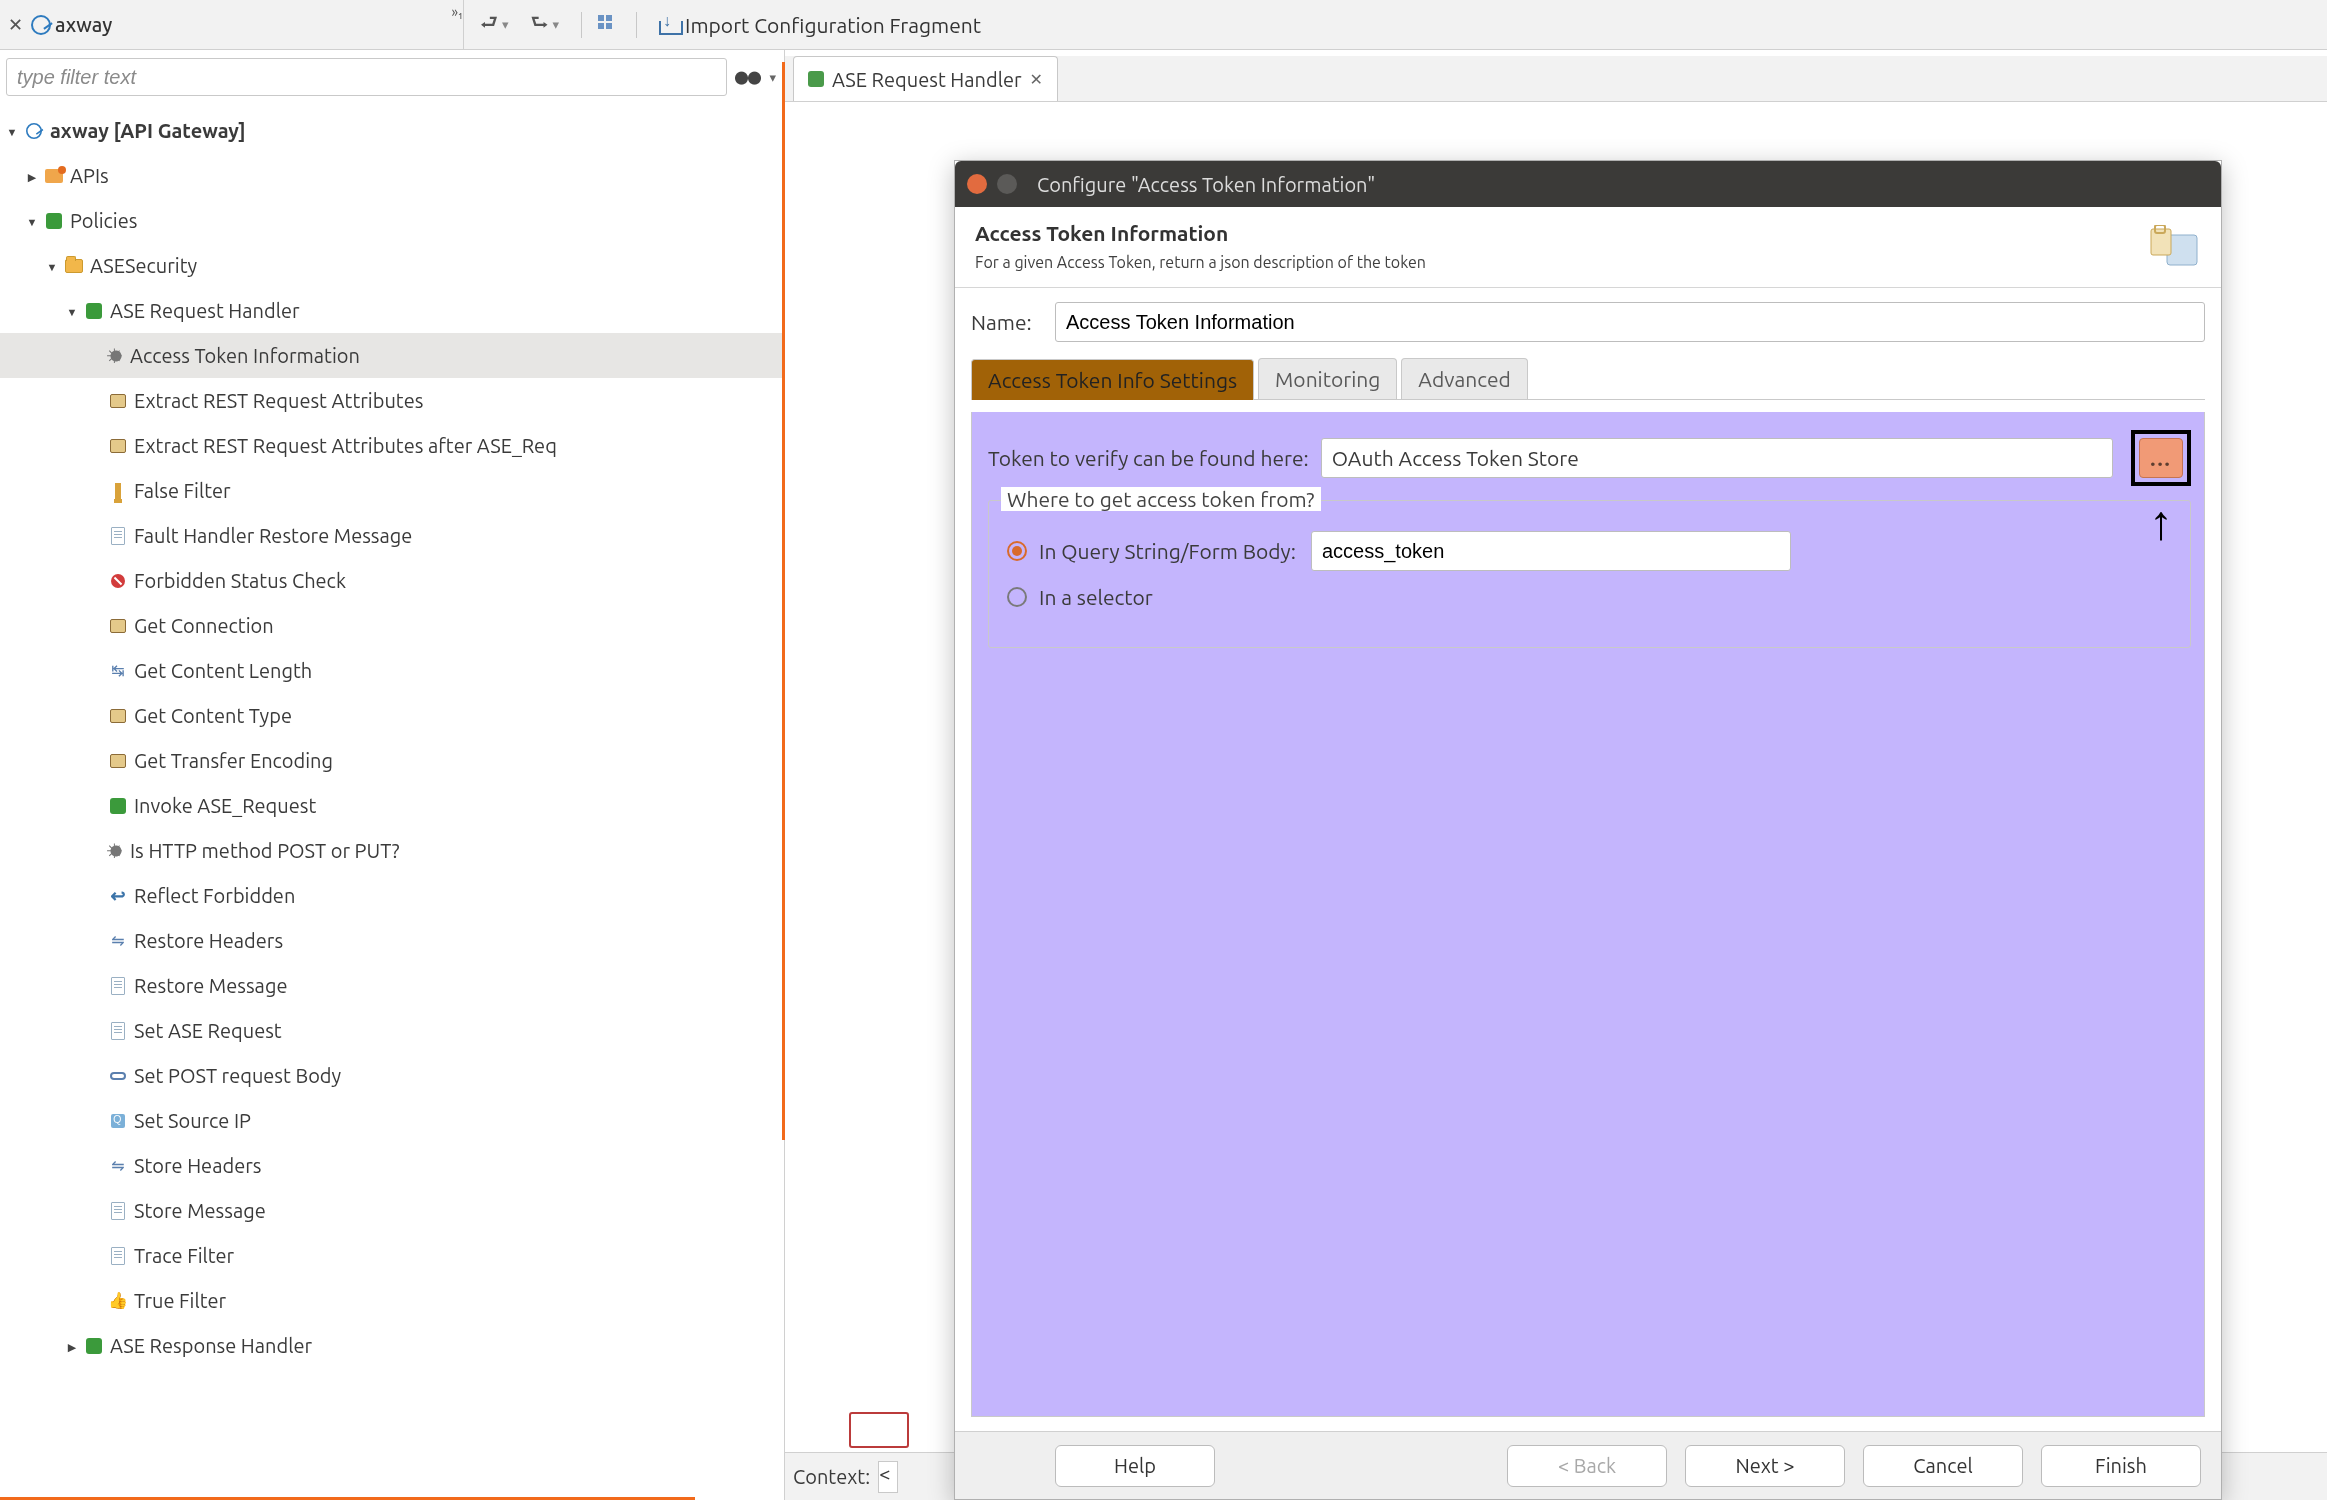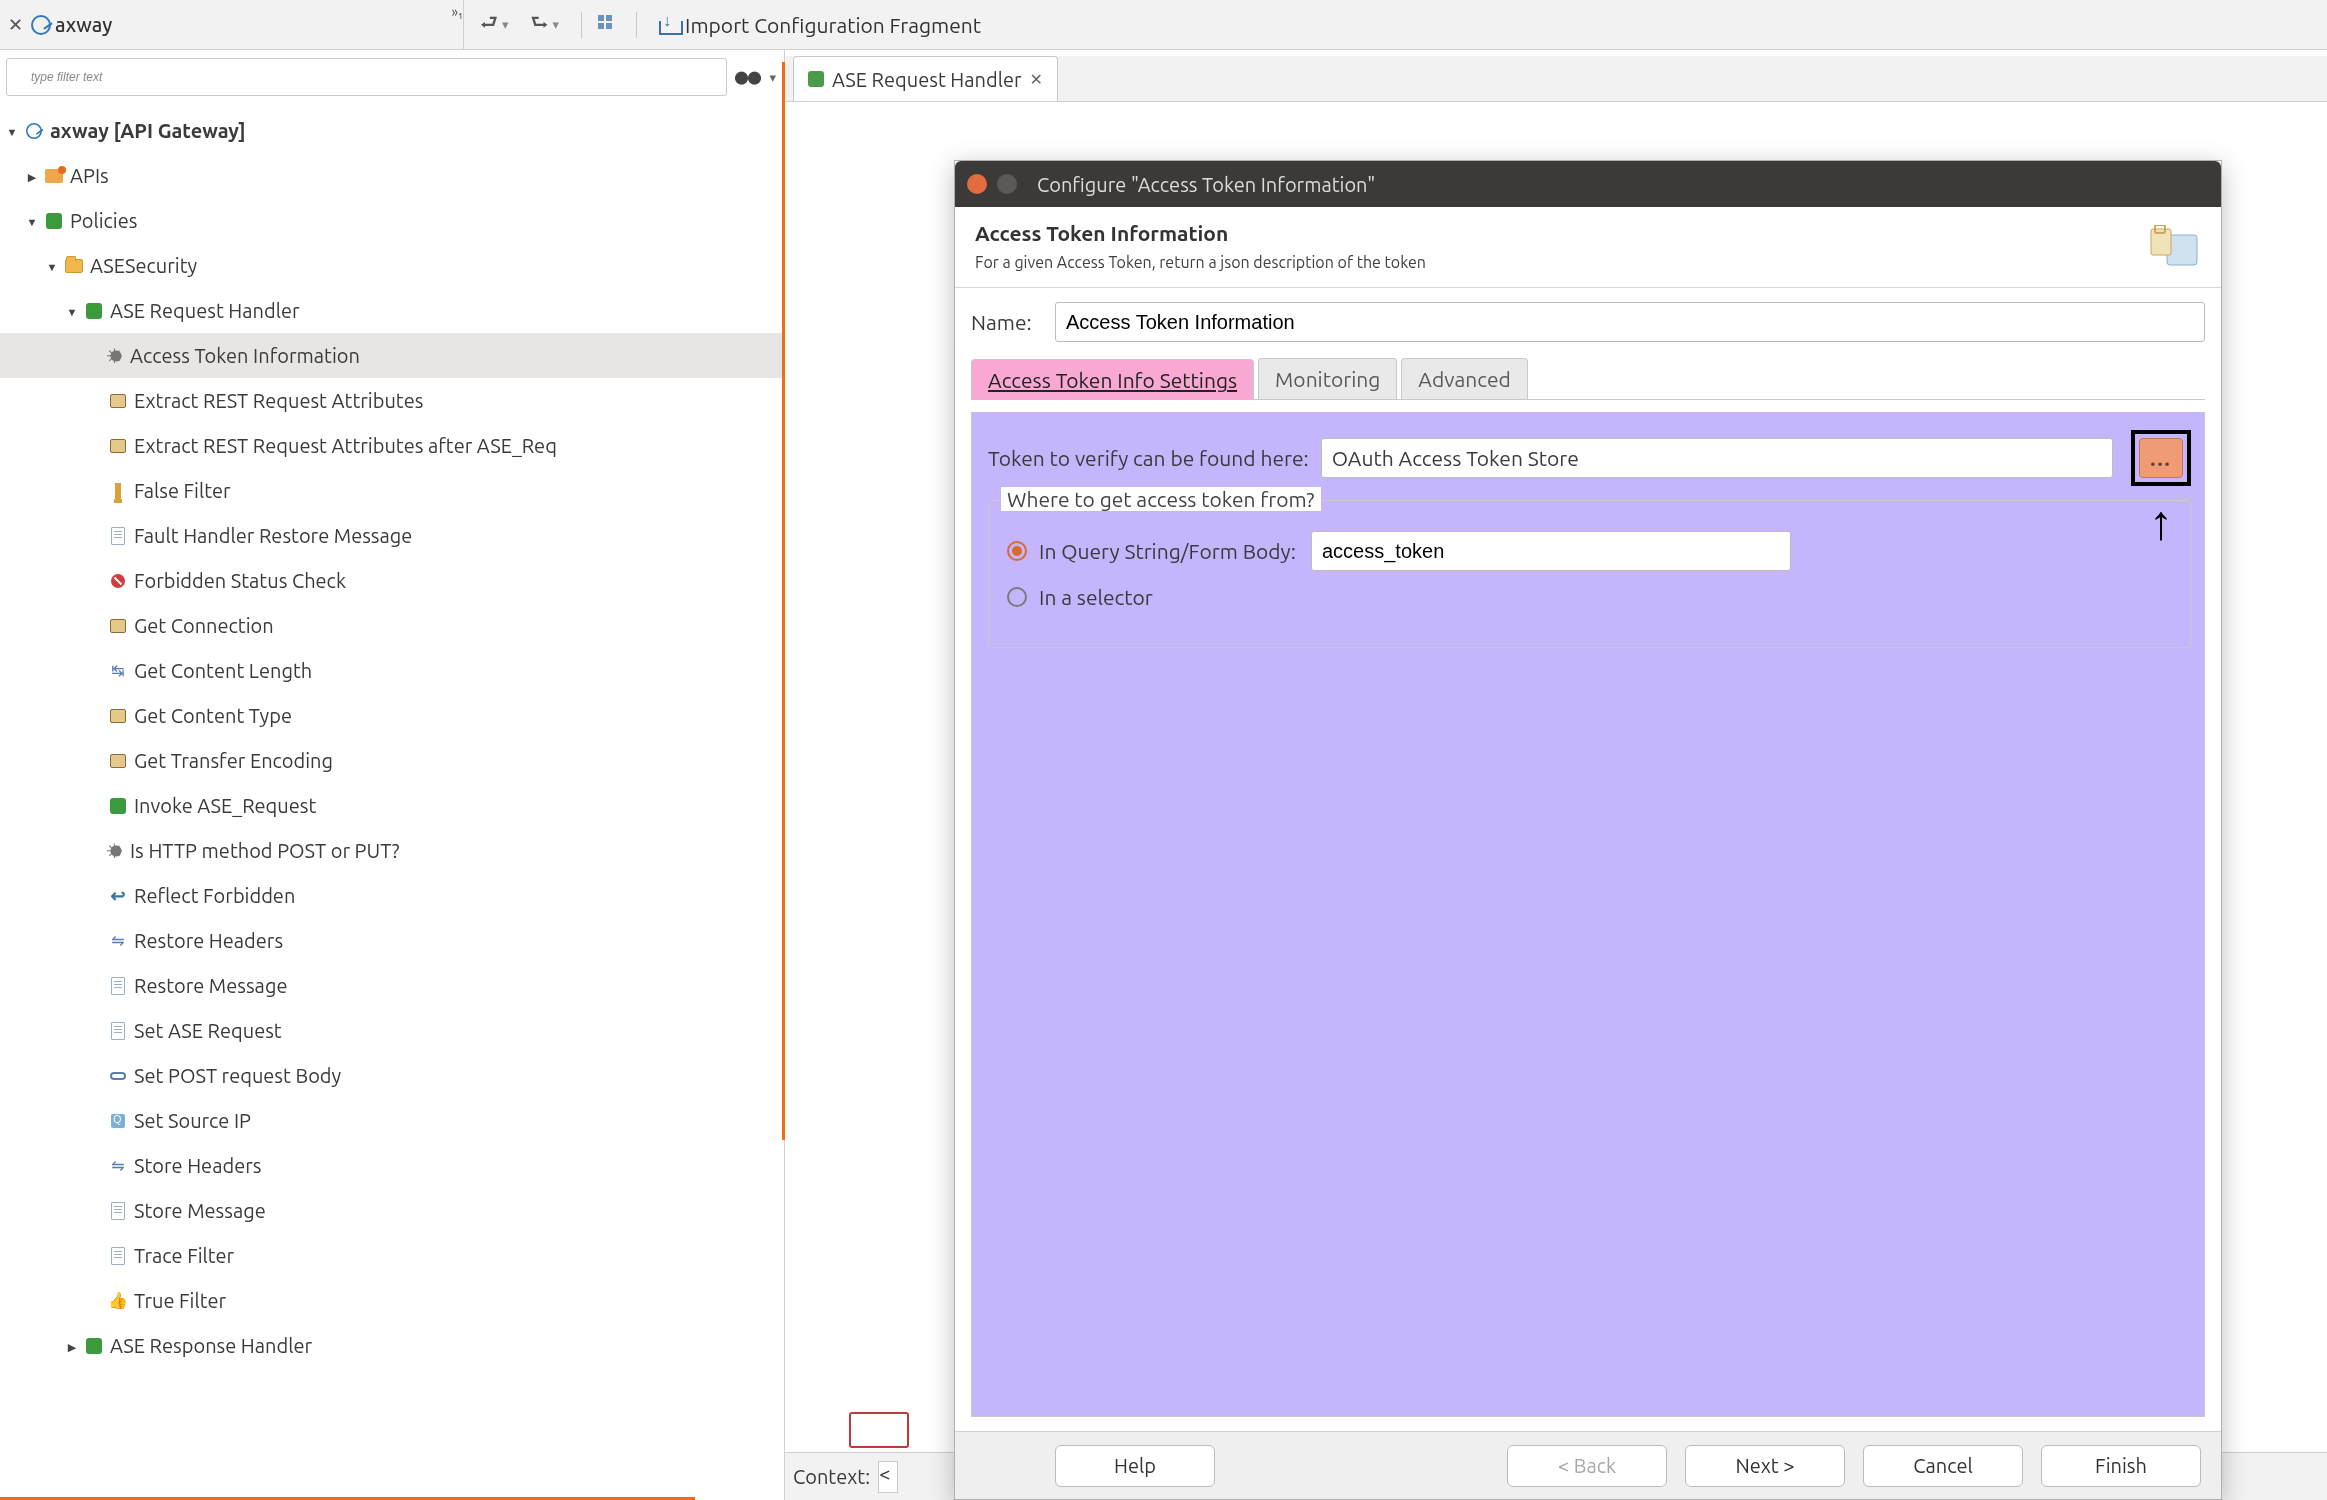--- a/index.html
+++ b/index.html
@@ -33,21 +33,21 @@
 
   
   .body { display: flex; flex: 1; min-height: 0; }
 
   
   .left-panel { width: 785px; display: flex; flex-direction: column; border-right: 1px solid #d0d0d0; position: relative; }
   .left-panel .orange-bar { position: absolute; right: -1px; top: 12px; width: 3px; height: 1078px; background: #f26a1b; }
   .left-panel .orange-underline { position: absolute; left: 0; bottom: 0; width: 695px; height: 3px; background: #f26a1b; }
 
   .filter-row { display: flex; align-items: center; padding: 8px 8px 8px 6px; gap: 8px; }
-  .filter-input { flex: 1; height: 38px; border: 1px solid #c9c9c9; border-radius: 3px; padding: 0 24px; font-size: 12px; color: #777; background: #fff; }
+  .filter-input { flex: 1; height: 38px; border: 1px solid #c9c9c9; border-radius: 3px; padding: 0 10px; font-size: 20px; color: #777; background: #fff; }
   .filter-input::placeholder { color: #8a8a8a; font-style: italic; }
   .binoc { width: 26px; height: 22px; display: inline-block; background:
     radial-gradient(circle at 25% 55%, #444 0 6px, transparent 7px),
     radial-gradient(circle at 75% 55%, #444 0 6px, transparent 7px); }
   .menu-arrow { font-size: 13px; color: #666; }
 
   .tree { flex: 1; overflow: hidden; padding: 4px 0 6px 0; }
   .tree-row { display: flex; align-items: center; height: 45px; padding-right: 6px; white-space: nowrap; }
   .tree-row.selected { background: #e7e6e4; }
   .exp { width: 16px; text-align: center; font-size: 14px; color: #444; cursor: default; }
@@ -110,21 +110,21 @@
   .dlg-header .hicon { width: 54px; height: 44px; margin-top: 2px; align-self: center; }
   .hicon svg { width: 54px; height: 44px; }
 
   .dlg-body { padding: 14px 16px; flex: 1; display: flex; flex-direction: column; gap: 12px; }
   .dlg-row { display: flex; align-items: center; gap: 12px; }
   .dlg-row label { min-width: 72px; }
   .tinput { flex: 1; height: 40px; border: 1px solid #bdbdbd; border-radius: 3px; padding: 0 10px; font-size: 20px; background:#fff; }
 
   .tabset { display: flex; gap: 0; border-bottom: 1px solid #c9c9c9; margin-top: 4px; }
   .dtab { padding: 8px 16px; border: 1px solid #c9c9c9; border-bottom: none; background: #e9e9e9; color: #5a5a5a; border-radius: 4px 4px 0 0; margin-right: 4px; }
-  .dtab.active { background: #f9a8d4; color: #222; position: relative; top: 1px; text-decoration: underline; }
+  .dtab.active { background: #a16207; color: #222; position: relative; top: 1px; }
 
   .tabpanel { border: 1px solid #c9c9c9; border-top: none; padding: 18px 13px 22px 16px; flex: 1; background:#c4b5fd; }
 
   .verify-row { display: flex; align-items: center; gap: 12px; }
   .verify-row .field { flex: 1; height: 40px; border: 1px solid #bdbdbd; border-radius: 3px; padding: 0 10px; background:#fff; display:flex; align-items:center; }
   .browse-wrap { position: relative; border: 4px solid #000; padding: 4px; margin-left: 6px; }
   .browse-btn { width: 44px; height: 40px; background: #f19a76; border: 1px solid #c57452; border-radius: 4px; display:flex; align-items:center; justify-content:center; font-weight: 700; color:#5d3e30; letter-spacing: 2px; }
   .pointer-arrow { position:absolute; left: 50%; top: 60px; transform: translateX(-50%); font-size: 48px; color: #000; }
 
   .fieldset { border: 1px solid #c9c9c9; border-radius: 3px; padding: 16px 18px 24px 18px; margin-top: 14px; position: relative; }

